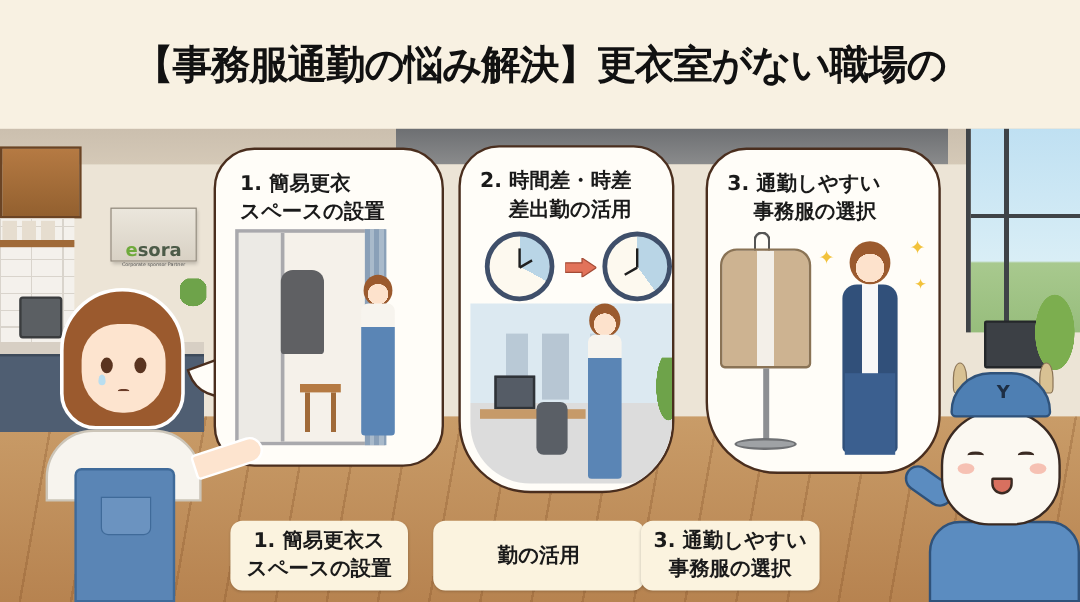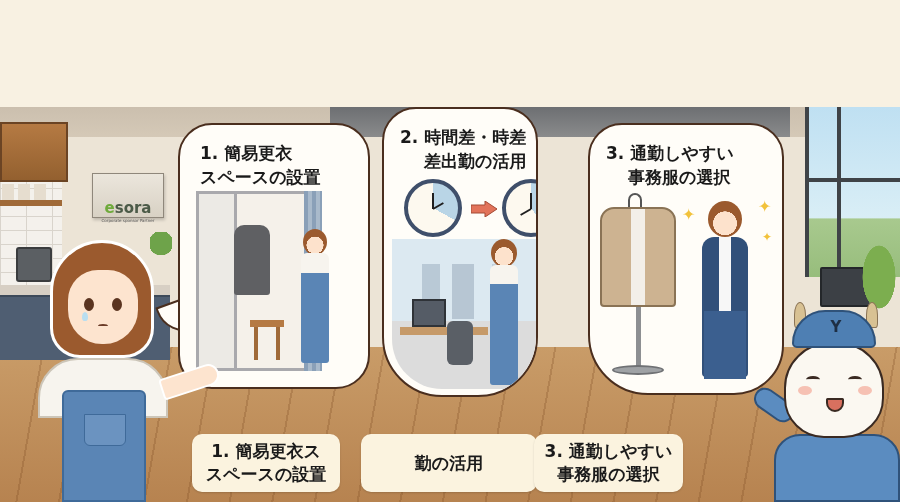--- a/index.html
+++ b/index.html
@@ -71,21 +71,21 @@
   
   .bubble {
     position: absolute; background: #fffdf8; border: 2.5px solid #4a2e1e;
     border-radius: 34px; overflow: hidden; z-index: 3;
   }
   .bubble-title {
     position: absolute; font-weight: bold; font-size: 17px; line-height: 24px; color: #1a1a1a;
     white-space: nowrap;
   }
   .bubble-1 { left: 178px; top: 123px; width: 192px; height: 266px; }
-  .bubble-2 { left: 382px; top: 107px; width: 156px; height: 290px; border-radius: 34px 34px 60px 60px; }
+  .bubble-2 { left: 382px; top: 121px; width: 180px; height: 290px; border-radius: 34px 34px 60px 60px; }
   .bubble-3 { left: 588px; top: 123px; width: 196px; height: 272px; border-radius: 34px 34px 50px 60px; }
   .bubble-tail { position: absolute; z-index: 2; width: 40px; height: 34px; background: #fffdf8;
     border: 2.5px solid #4a2e1e; border-radius: 0 0 0 30px; }
 
   
   .booth { position: absolute; left: 16px; top: 66px; width: 125px; height: 180px;
     background: #f5f1ea; border: 3px solid #a9a9ad; }
   .booth-panel { position: absolute; left: 0; top: 0; width: 38px; height: 174px;
     background: #eceae5; border-right: 3px solid #a9a9ad; }
   .curtain { position: absolute; left: 124px; top: 66px; width: 18px; height: 180px;
@@ -193,20 +193,21 @@
   }
   .caption-line { font-weight: bold; font-size: 17px; line-height: 23px; color: #1a1a1a; white-space: nowrap; }
   .caption-1 { left: 192px; width: 148px; }
   .caption-2 { left: 361px; width: 176px; }
   .caption-3 { left: 534px; width: 149px; }
 </style>
 </head>
 <body>
 
 <div class="title-banner">
+  <div class="title-line">【事務服通勤の悩み解決】更衣室がない職場の</div>
 </div>
 
 <div class="scene">
   <div class="ceiling"></div>
   <div class="ceiling-dark"></div>
   <div class="wall"></div>
   <div class="floor"></div>
   <div class="cabinet-upper"></div>
   <div class="brick-wall"></div>
   <div class="jars"></div>

